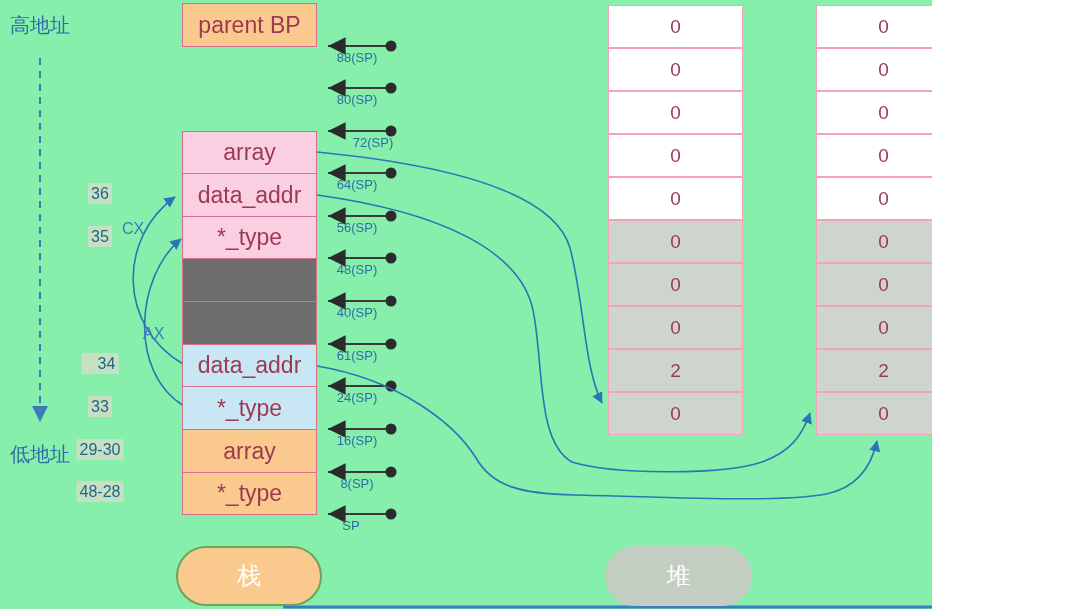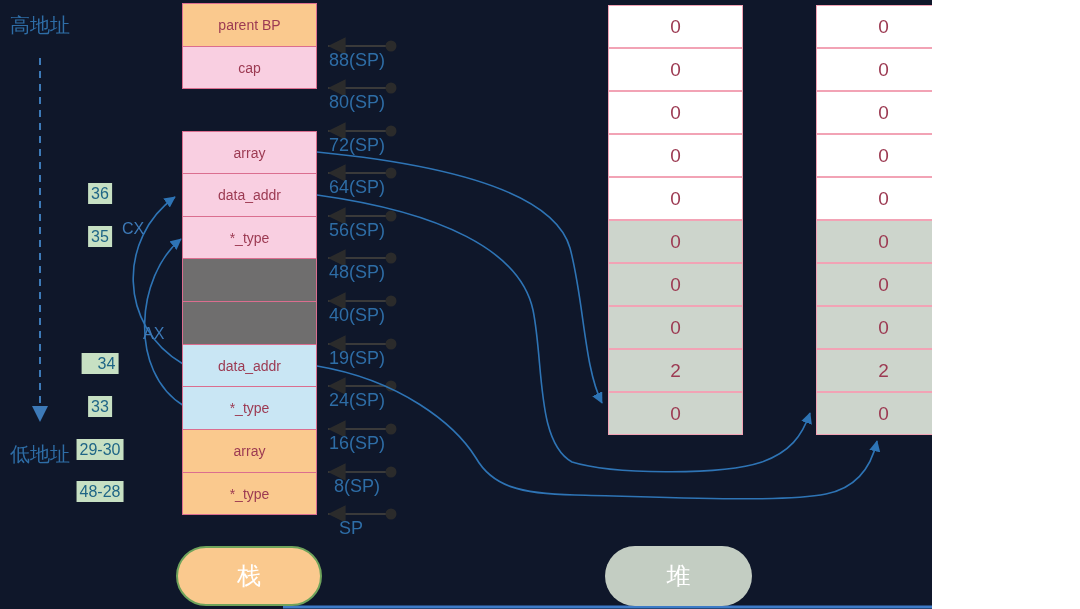--- a/index.html
+++ b/index.html
@@ -1,28 +1,28 @@
 <!DOCTYPE html>
 <html><head>
 <meta charset="utf-8">
 <style>
   html,body{margin:0;padding:0;background:#fff;}
-  .canvas{position:relative;width:932px;height:609px;background:#0f172a;
+  .canvas{position:relative;width:932px;height:609px;background:#86efac;
           font-family:"Liberation Sans",sans-serif;overflow:hidden;}
   .overlay{position:absolute;left:0;top:0;pointer-events:none;}
   .addr-label{position:absolute;color:#2E6DA6;font-size:20px;white-space:nowrap;}
   .stack-col{position:absolute;left:182px;top:3px;width:135px;height:511px;}
   .stack-cell{position:absolute;left:0;width:135px;border:1px solid #DB6E8F;box-sizing:border-box;
               display:flex;align-items:center;justify-content:center;
-              color:#9C3A52;font-size:14px;}
+              color:#9C3A52;font-size:23px;}
   .cell-orange{background:#FAC98E}
   .cell-pink{background:#F9CFE1}
   .cell-blue{background:#C9E6F4}
   .cell-gray{background:#6F6E6E}
-  .sp-label{position:absolute;width:70px;text-align:center;color:#2E6DA6;font-size:18px;}
+  .sp-label{position:absolute;width:70px;text-align:center;color:#2E6DA6;font-size:13px;}
   .instr-num{position:absolute;transform:translateX(-50%);background:#C7E0C3;color:#1F6586;
              font-size:16px;line-height:21px;padding:0 3px;}
   .reg-label{position:absolute;color:#3D7AB8;font-size:16px;}
   .heap-col{position:absolute;top:5px;width:135px;height:430px;}
   .heap-cell{position:absolute;left:0;width:135px;height:43px;border:1px solid #F2A3B5;
              box-sizing:border-box;display:flex;align-items:center;justify-content:center;
              background:#fff;color:#9C3A52;font-size:19px;}
   .heap-gray{background:#CDD5CC}
   .badge{position:absolute;height:60px;border-radius:30px;display:flex;align-items:center;
          justify-content:center;color:#fff;font-size:24px;box-sizing:border-box;}
@@ -89,23 +89,20 @@
 
   <div class="addr-label" style="left:10px;top:12px">高地址</div>
   <div class="addr-label" style="left:10px;top:441px">低地址</div>
   <div class="addr-label" style="left:1008px;top:12px">高地址</div>
   <div class="addr-label" style="left:1008px;top:428px">低地址</div>
 
   <div class="stack-col" id="stack-column">
       <div class="stack-cell cell-orange" style="top: 0px; height: 44px;">
         <span>parent BP</span>
       </div>
-      <div class="stack-cell cell-pink" style="top: 43px; height: 43px;">
-        <span>cap</span>
-      </div>
       <div class="stack-cell cell-pink" style="top: 128px; height: 43px;">
         <span>array</span>
       </div>
       <div class="stack-cell cell-pink" style="top: 170px; height: 44px;">
         <span>data_addr</span>
       </div>
       <div class="stack-cell cell-pink" style="top: 213px; height: 43px;">
         <span>*_type</span>
       </div>
       <div class="stack-cell cell-gray" style="top: 255px; height: 44px;">
@@ -124,26 +121,26 @@
         <span>array</span>
       </div>
       <div class="stack-cell cell-orange" style="top: 469px; height: 43px;">
         <span>*_type</span>
       </div>
     </div>
 
   <div id="sp-labels">
       <div class="sp-label" style="left: 322px; top: 50px;">88(SP)</div>
       <div class="sp-label" style="left: 322px; top: 92px;">80(SP)</div>
-      <div class="sp-label" style="left: 322px; top: 135px;">72(SP)</div>
+      <div class="sp-label" style="left: 338px; top: 135px;">72(SP)</div>
       <div class="sp-label" style="left: 322px; top: 177px;">64(SP)</div>
       <div class="sp-label" style="left: 322px; top: 220px;">56(SP)</div>
       <div class="sp-label" style="left: 322px; top: 262px;">48(SP)</div>
       <div class="sp-label" style="left: 322px; top: 305px;">40(SP)</div>
-      <div class="sp-label" style="left: 322px; top: 348px;">19(SP)</div>
+      <div class="sp-label" style="left: 322px; top: 348px;">61(SP)</div>
       <div class="sp-label" style="left: 322px; top: 390px;">24(SP)</div>
       <div class="sp-label" style="left: 322px; top: 433px;">16(SP)</div>
       <div class="sp-label" style="left: 322px; top: 476px;">8(SP)</div>
       <div class="sp-label" style="left: 316px; top: 518px;">SP</div>
     </div>
 
   <div id="instr-nums">
       <div class="instr-num" style="left: 100px; top: 183px;">36</div>
       <div class="instr-num" style="left: 100px; top: 226px;">35</div>
       <div class="instr-num" style="left: 100px; top: 353px; padding-left: 16px;">34</div>

